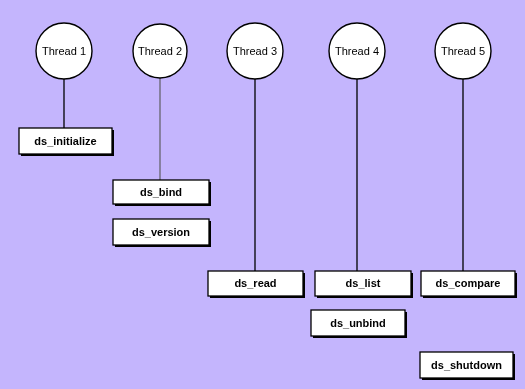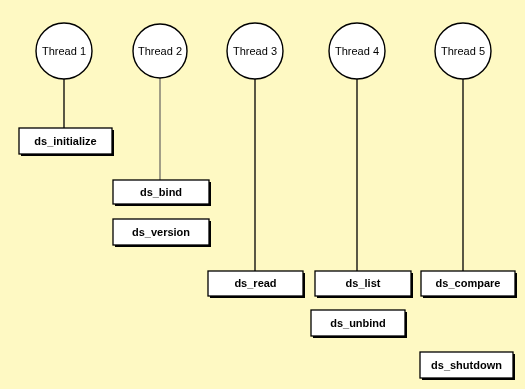--- a/index.html
+++ b/index.html
@@ -7,21 +7,21 @@
     padding: 0;
     background: #ffffff;
   }
   body {
     font-family: "Liberation Sans", sans-serif;
   }
   #canvas {
     position: relative;
     width: 525px;
     height: 389px;
-    background: #fef9c3;
+    background: #c4b5fd;
     overflow: hidden;
   }
   #diagram-svg {
     position: absolute;
     top: 0;
     left: 0;
     width: 525px;
     height: 389px;
   }
   .node-circle {

